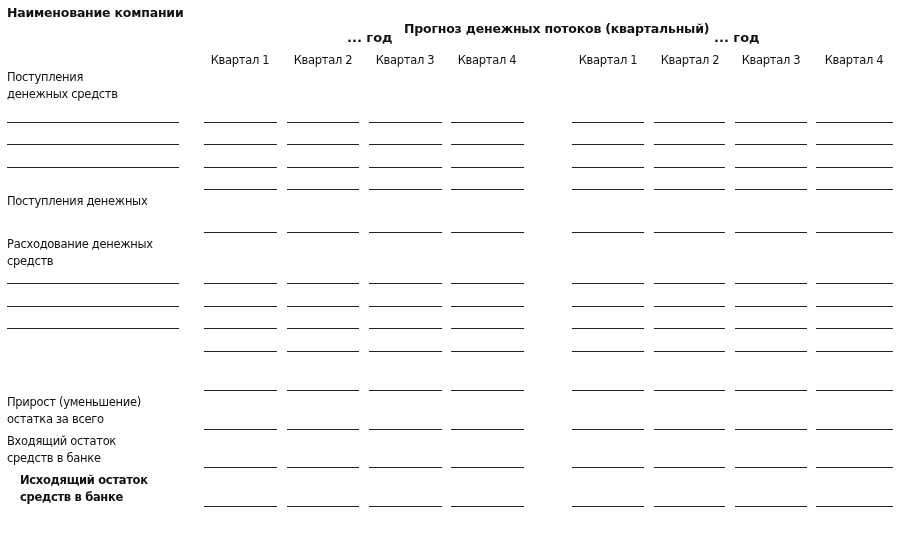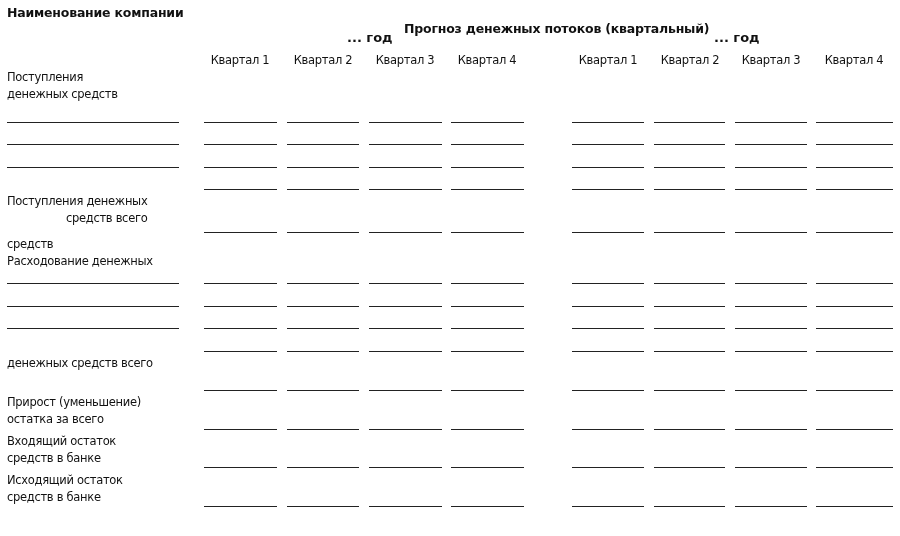--- a/index.html
+++ b/index.html
@@ -29,38 +29,36 @@
 <div class="abs q" style="left:650px;top:53px;">Квартал 2</div>
 <div class="abs q" style="left:731px;top:53px;">Квартал 3</div>
 <div class="abs q" style="left:814px;top:53px;">Квартал 4</div>
 
 <div class="abs lbl" style="left:7px;top:69px;">
   <div>Поступления</div>
   <div>денежных средств</div>
 </div>
 <div class="abs lbl" style="left:7px;top:193px;text-align:right;">
   <div>Поступления денежных</div>
-  <div>средств всего</div>
 </div>
 <div class="abs lbl" style="left:7px;top:236px;">
+  <div>Расходование денежных</div>
   <div>средств</div>
-  <div>Расходование денежных</div>
 </div>
 <div class="abs lbl" style="left:7px;top:355px;">
-  <div>денежных средств всего</div>
 </div>
 <div class="abs lbl" style="left:7px;top:394px;">
   <div>Прирост (уменьшение)</div>
   <div>остатка за всего</div>
 </div>
 <div class="abs lbl" style="left:7px;top:433px;">
   <div>Входящий остаток</div>
   <div>средств в банке</div>
 </div>
-<div class="abs lbl" style="left:7px;top:472px;">
+<div class="abs lbl" style="left:20px;top:472px;font-weight:bold;">
   <div>Исходящий остаток</div>
   <div>средств в банке</div>
 </div>
 
 <div id="lines">
     <div class="line" style="left: 7px; width: 172px; top: 122px;"></div>
     <div class="line" style="left: 7px; width: 172px; top: 144px;"></div>
     <div class="line" style="left: 7px; width: 172px; top: 167px;"></div>
     <div class="line" style="left: 7px; width: 172px; top: 283px;"></div>
     <div class="line" style="left: 7px; width: 172px; top: 306px;"></div>

